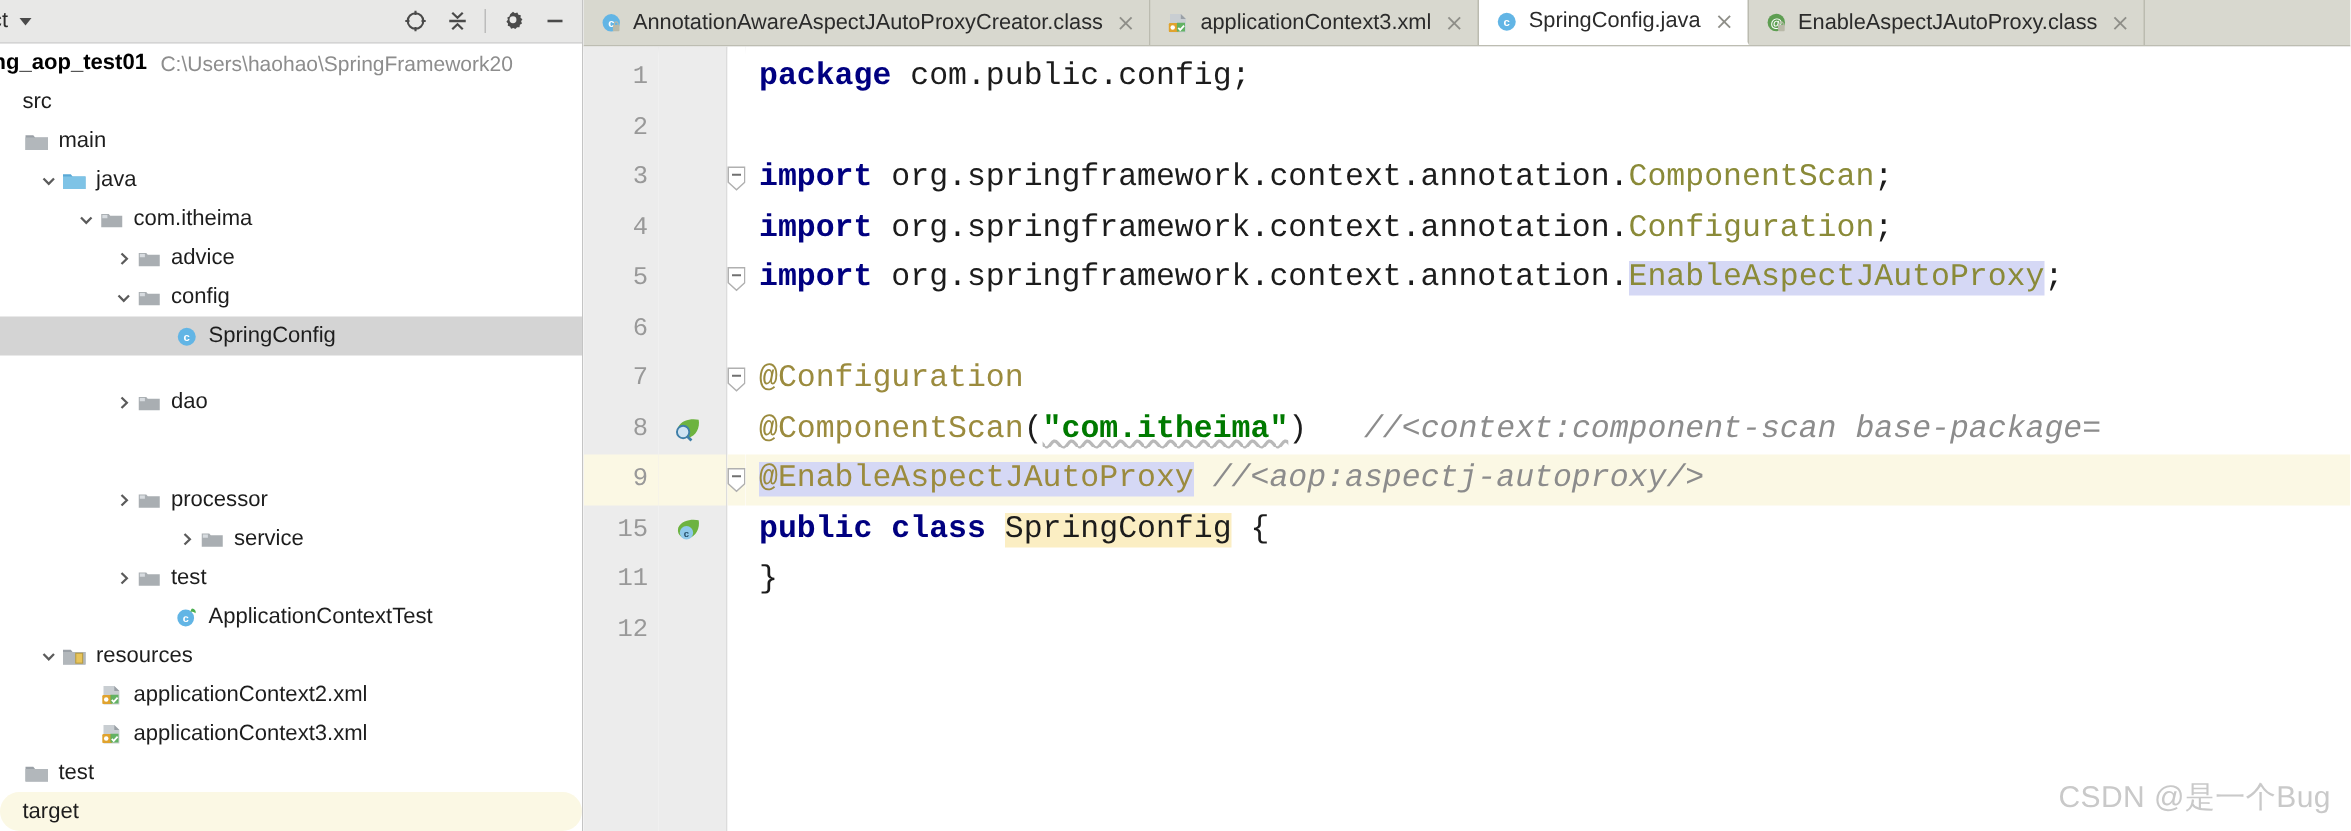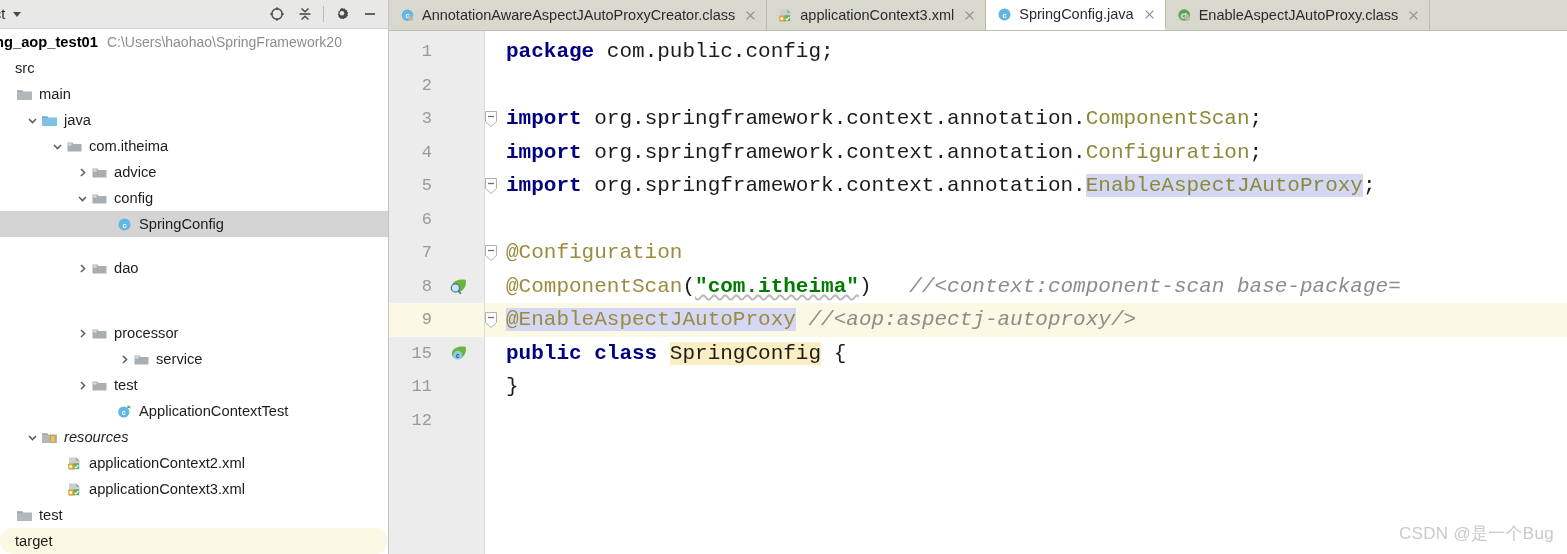--- a/index.html
+++ b/index.html
@@ -248,21 +248,21 @@
   .str  { color: #007a00; font-weight: bold; }
   .cmt  { color: #8c8c8c; font-style: italic; }
   .sel  { background: #d5d8f5; }
   .idhl { background: #fbeec3; }
   .wavy { text-decoration: underline; text-decoration-style: wavy; text-decoration-color: #b9b9b9; }
 
   .watermark {
     position: absolute;
     right: 13px;
     bottom: 9px;
-    font-size: 17px;
+    font-size: 20px;
     color: #c9c9c9;
     font-family: "Liberation Sans", sans-serif;
     letter-spacing: 0.3px;
     pointer-events: none;
   }
   .top-shadow {
     position:absolute; left:0; right:0; top:0; height:6px;
     background: linear-gradient(to bottom, rgba(0,0,0,0.13), rgba(0,0,0,0));
     pointer-events:none;
   }
@@ -460,21 +460,21 @@
           <span class="arrow"></span>
           <span class="tree-ico">
             <svg width="17" height="15" viewBox="0 0 17 15">
               <circle cx="7.8" cy="8" r="5.6" fill="#62b5e5"></circle>
               <text x="7.8" y="10.9" font-size="7.2" font-family="Liberation Sans, sans-serif" fill="#ffffff" text-anchor="middle" font-weight="bold">c</text>
               <path d="M12 1.6c2 .3 2.8 1.6 2.4 3.2-1.6-.9-2.5-1.2-3.4-.8.1-1 .4-1.8 1-2.4z" fill="#4caf50"></path>
             </svg>
           </span>
           <span class="tree-label">ApplicationContextTest</span>
         </div>
-        <div class="tree-row" style="padding-left: 25px; font-style: italic;">
+        <div class="tree-row" style="padding-left: 25px;">
           <span class="arrow">
             <svg width="11" height="11" viewBox="0 0 11 11">
               <polyline points="2,4 5.5,7.6 9,4" fill="none" stroke="#5b5b5b" stroke-width="1.5"></polyline>
             </svg>
           </span>
           <span class="tree-ico">
             <svg width="17" height="15" viewBox="0 0 17 15">
               <path d="M1 3.2h5.2l1.2 1.5H16v8.3H1z" fill="#9aa0a6"></path>
               <path d="M1 4.7h15v8.3H1z" fill="#b2b7bb"></path>
               <rect x="9.5" y="5.5" width="4.6" height="6.6" fill="#e8c45a" stroke="#b89b3e" stroke-width="0.7"></rect>

